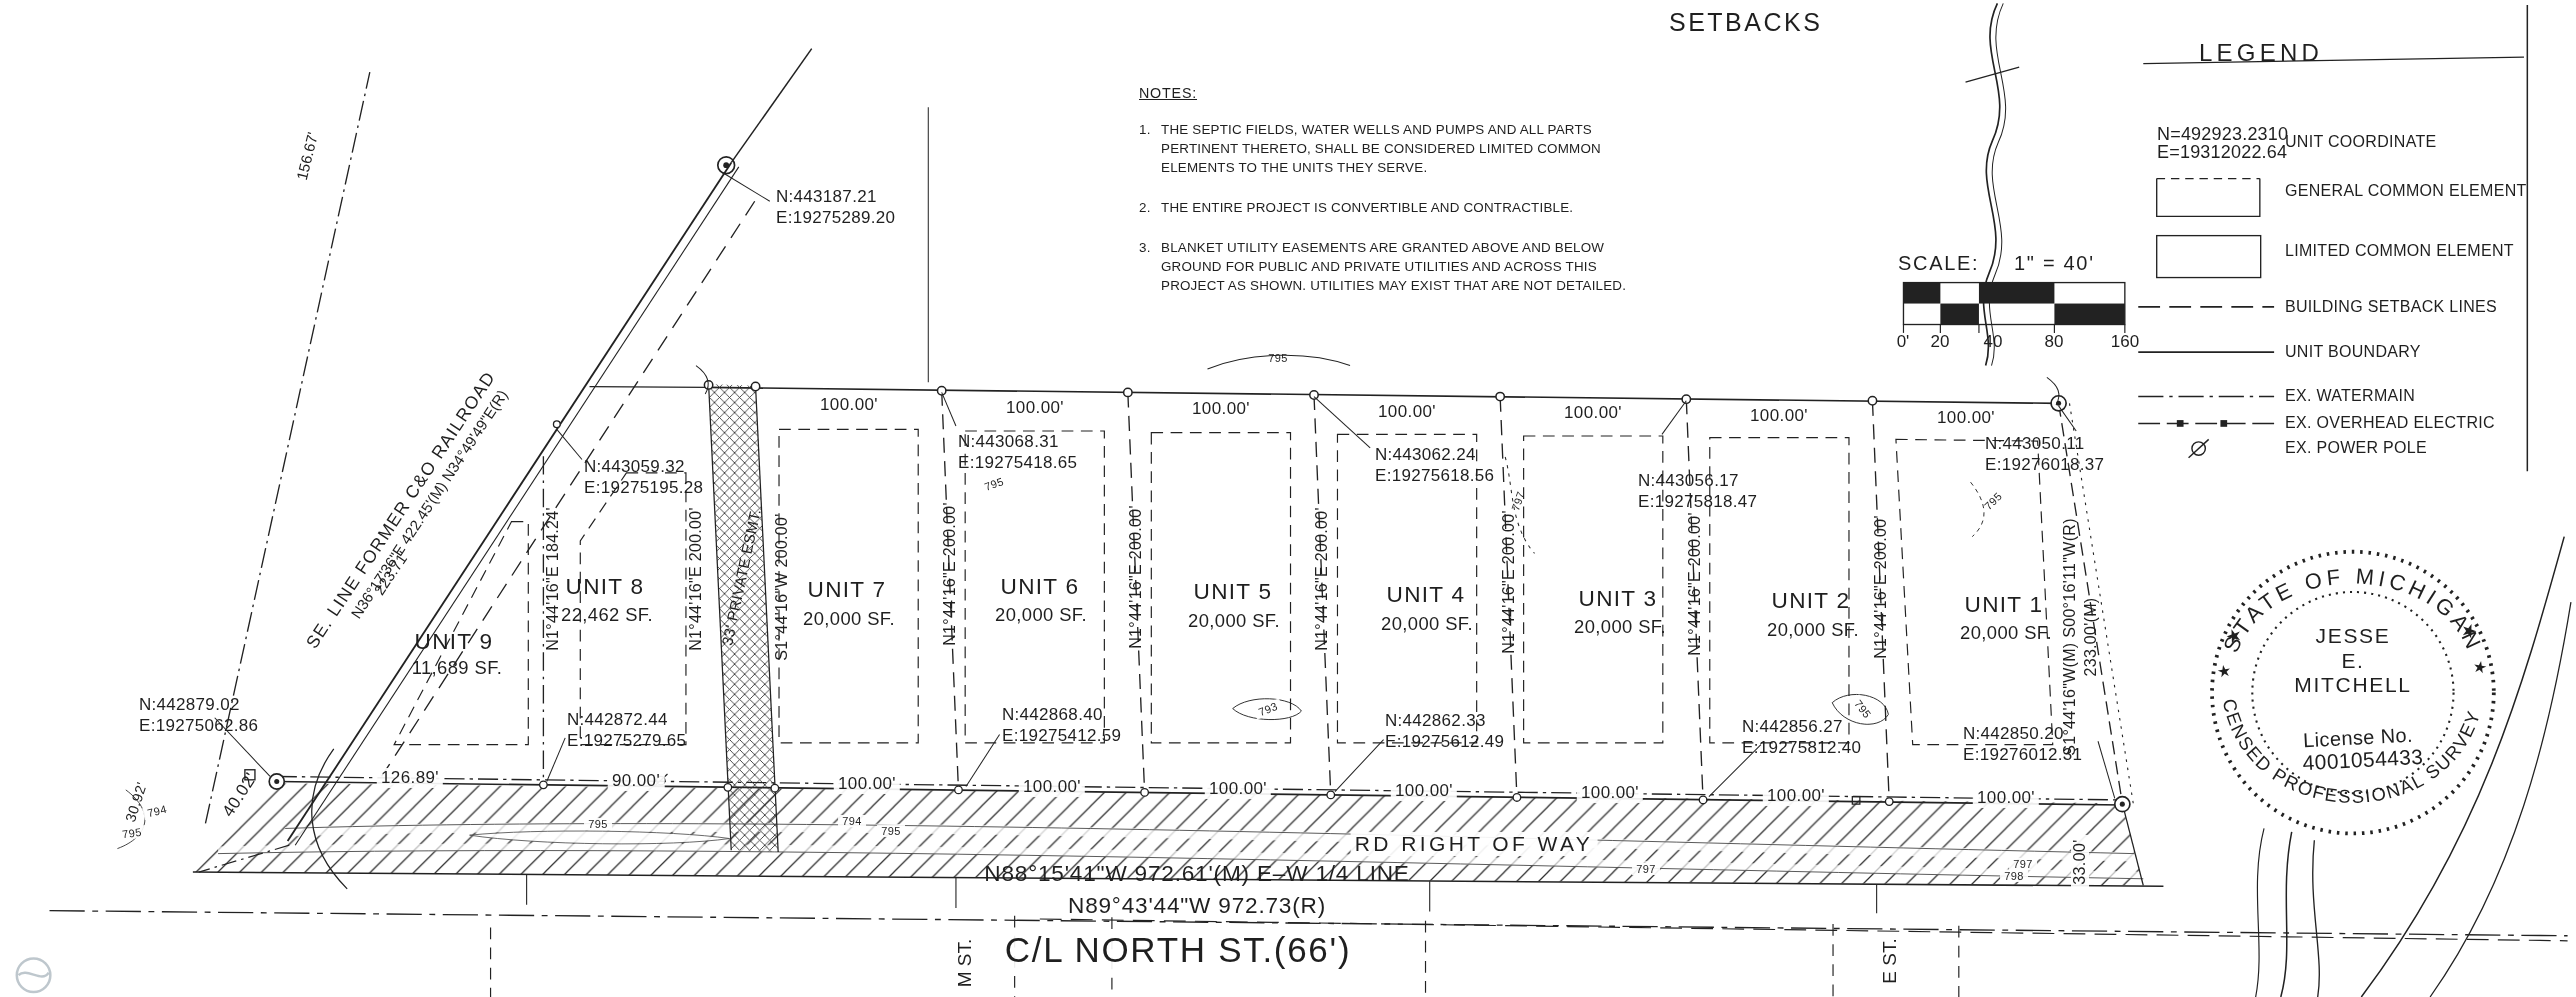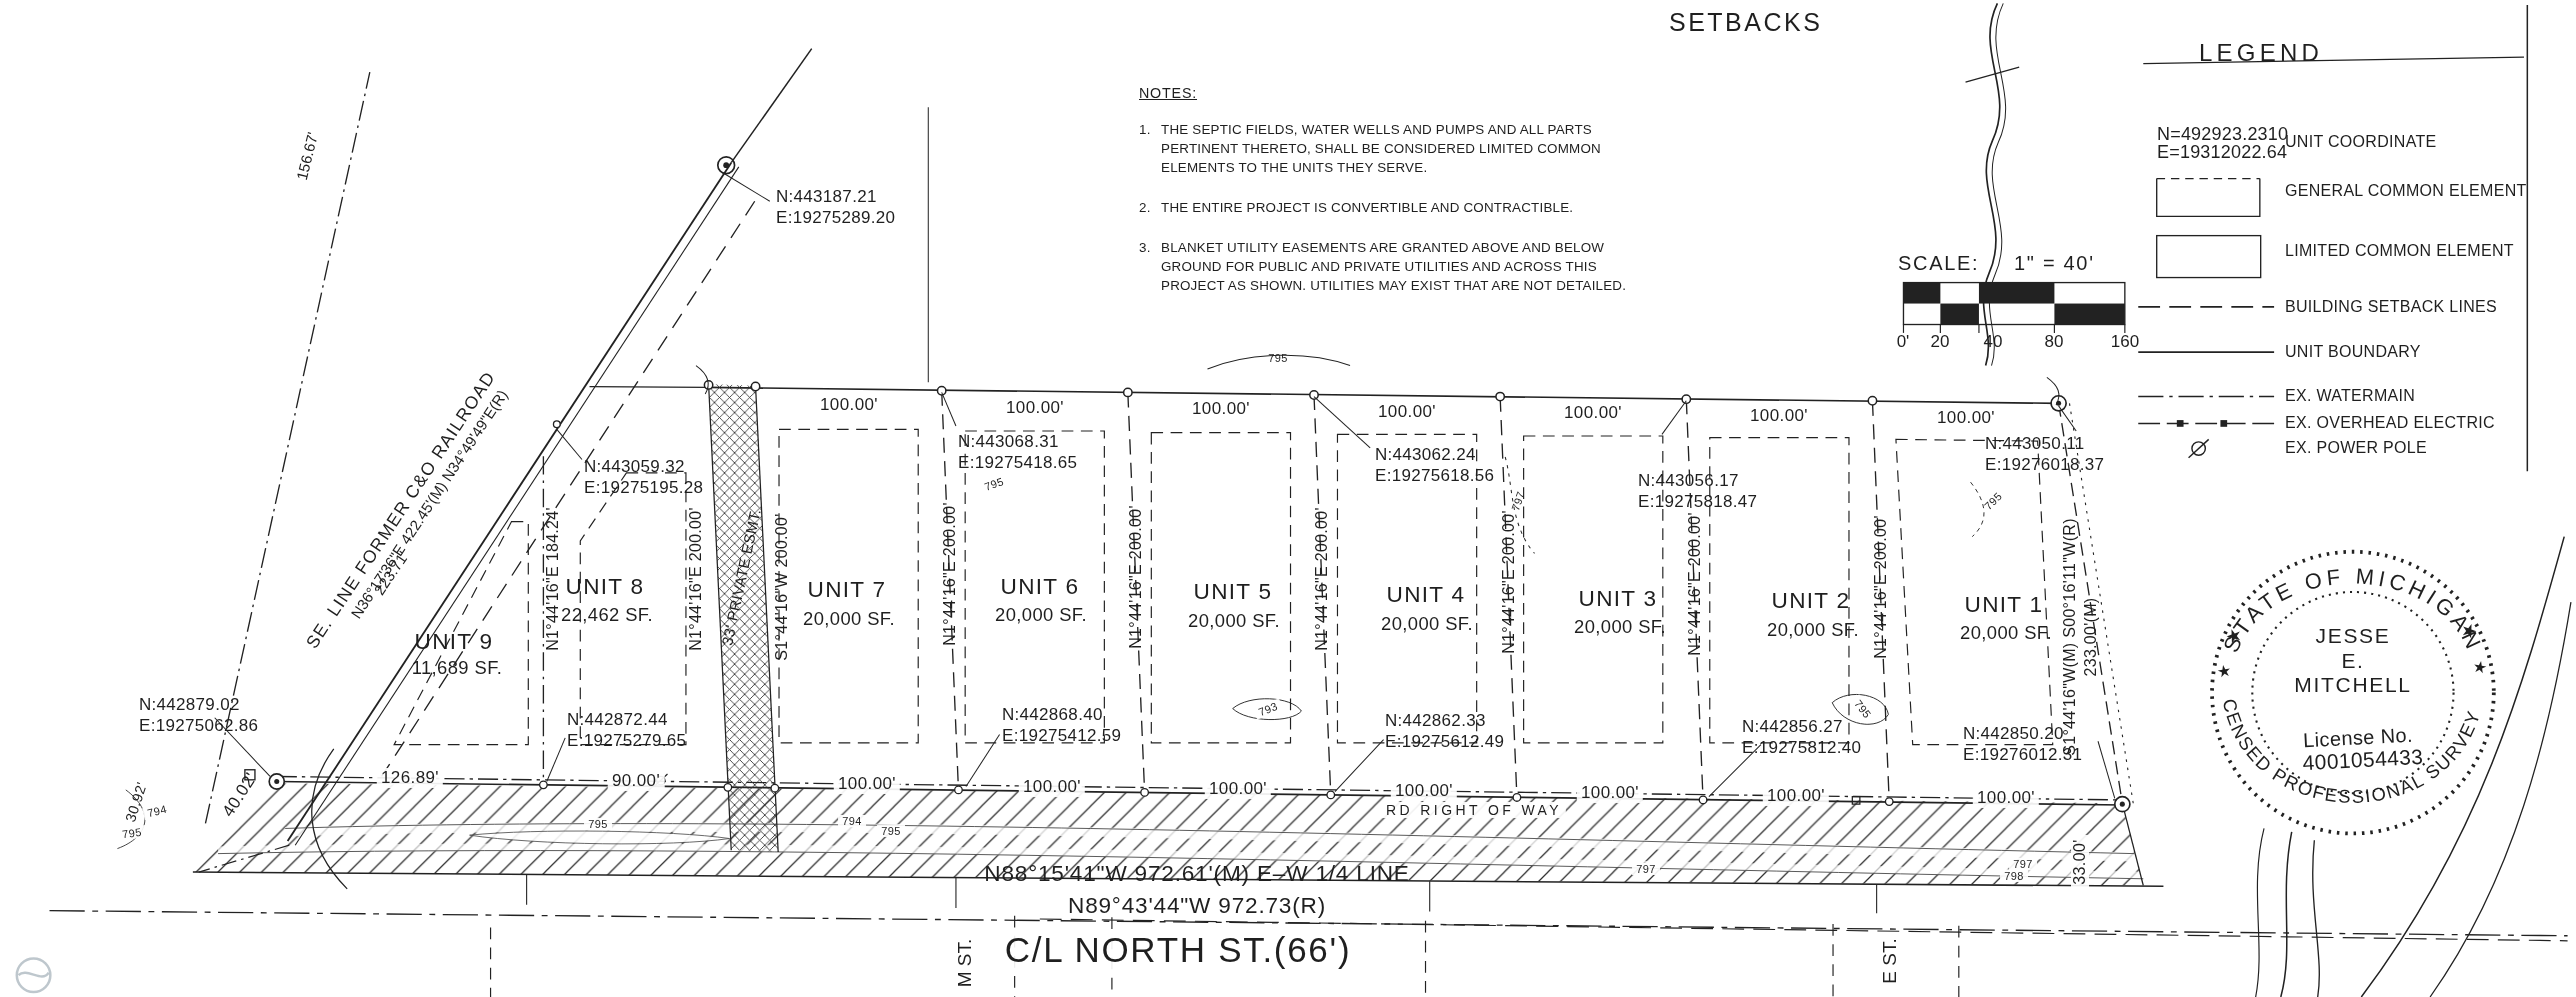--- a/index.html
+++ b/index.html
@@ -394,21 +394,21 @@
   </div>
   <div class="coord" style="left:1734px;top:716px;margin-left:8px;">
     <span>N:442856.27</span>
       <span>E:19275812.40</span>
   </div>
   <div class="coord" style="left:1963px;top:723px;">
     <span>N:442850.20</span>
       <span>E:19276012.31</span>
   </div>
 
-  <div class="lb ctr wbg" style="left:1474px;top:810px;font-size:14px;letter-spacing:3.4px;">RD RIGHT OF WAY</div>
+  <div class="lb ctr wbg" style="left:1474px;top:844px;font-size:21px;letter-spacing:3.4px;">RD RIGHT OF WAY</div>
   <div class="lb qline ctr" style="left:1197px;top:874px;">N88°15'41"W  972.61'(M)  E–W 1/4 LINE</div>
   <div class="lb qline ctr" style="left:1197px;top:906px;">N89°43'44"W  972.73(R)</div>
   <div class="lb street-big ctr wbg" style="left:1178px;top:950px;">C/L NORTH ST.(66')</div>
   <div class="lb" style="left:965px;top:963px;font-size:19px;transform:translate(-50%,-50%) rotate(-90deg);">M ST.</div>
   <div class="lb" style="left:1890px;top:961px;font-size:19px;transform:translate(-50%,-50%) rotate(-90deg);">E ST.</div>
 
   <div class="lb cont ctr" style="left:1278px;top:358px;">795</div>
   <div class="lb cont ctr" style="left:994px;top:484px;transform:translate(-50%,-50%) rotate(-20deg);">795</div>
   <div class="lb cont ctr" style="left:1518px;top:501px;transform:translate(-50%,-50%) rotate(-70deg);">797</div>
   <div class="lb cont ctr wbg" style="left:1268px;top:709px;transform:translate(-50%,-50%) rotate(-22deg);">793</div>

